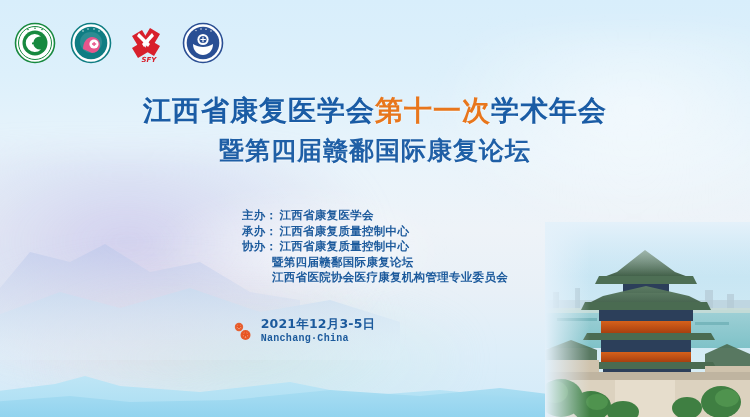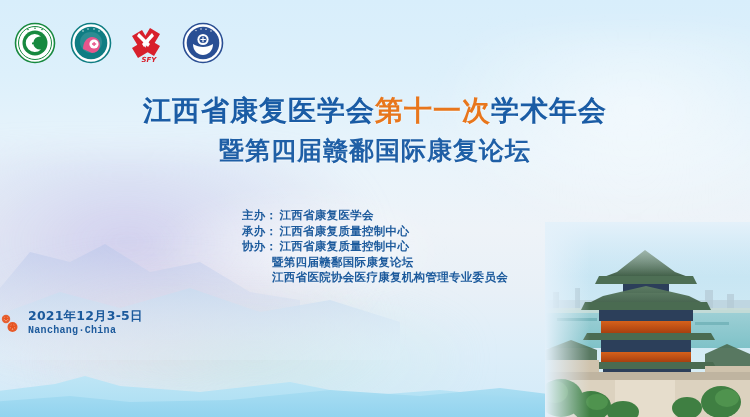--- a/index.html
+++ b/index.html
@@ -72,22 +72,22 @@
   .org-line{
     font-size:11.5px;line-height:15.5px;font-weight:bold;color:#1c5a9c;
     font-family:"DejaVu Sans","Liberation Sans",sans-serif;
     letter-spacing:.3px;white-space:nowrap;
   }
   .org-line .lbl{margin-right:2px;}
   .org-line.indent{padding-left:30px;}
 
   
   .date-block{
-    position:absolute;left:0;top:308px;width:608px;
-    display:flex;justify-content:flex-start;
+    position:absolute;left:0;top:316px;width:608px;
+    display:flex;justify-content:center;
   }
   .date-inner{display:flex;align-items:center;gap:8px;}
   .seal{width:20px;height:22px;}
   .date-text{text-align:left;}
   .date-cn{
     font-size:12.5px;line-height:15px;font-weight:bold;color:#1c5a9c;
     font-family:"DejaVu Sans","Liberation Sans",sans-serif;letter-spacing:.2px;
   }
   .date-en{
     font-size:10px;line-height:16px;font-weight:bold;color:#1c5a9c;

